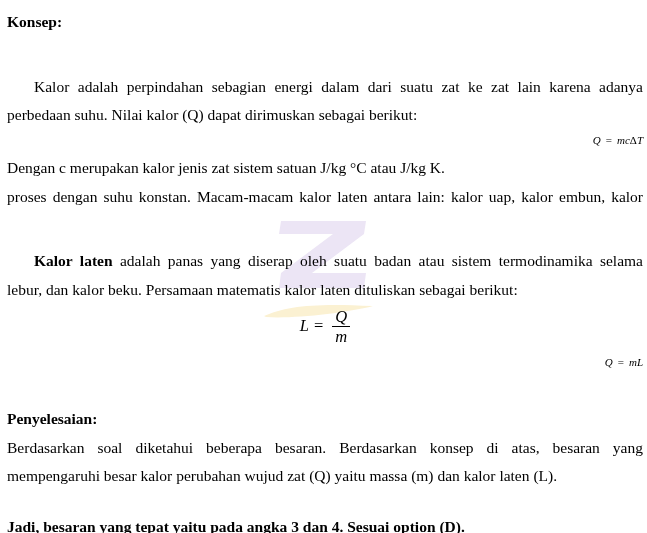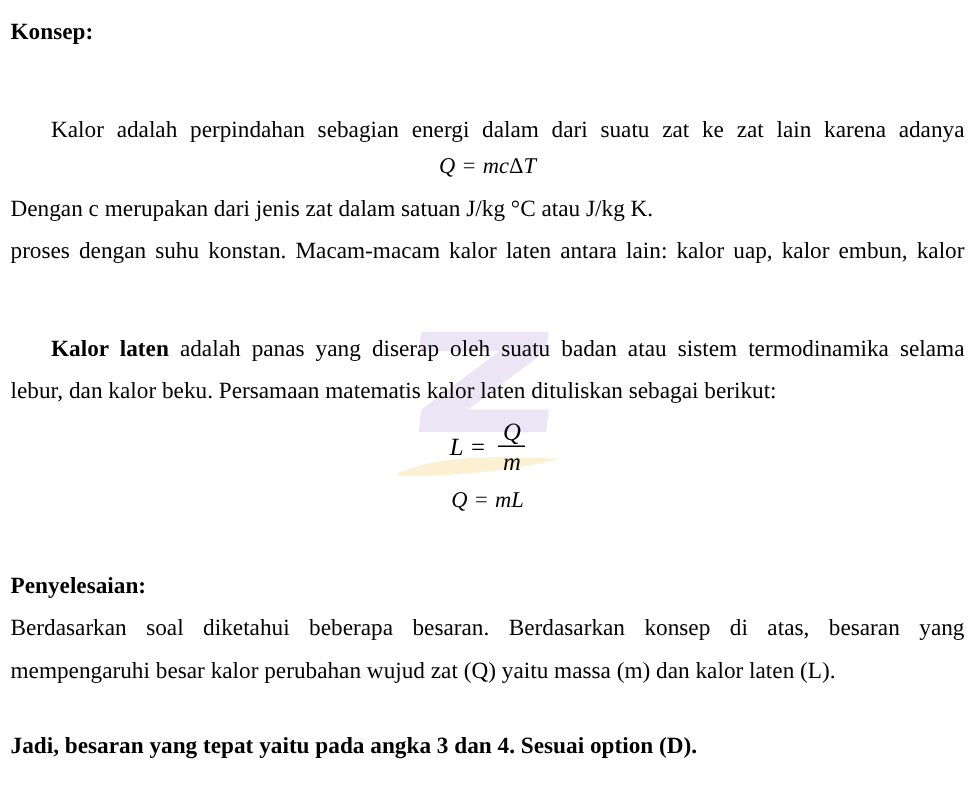--- a/index.html
+++ b/index.html
@@ -19,22 +19,22 @@
     position: absolute; inset: 0; z-index: 1;
     padding: 8px 4px 0 7px;
     box-sizing: border-box;
   }
   .line { line-height: 28.5px; text-align: left; }
   .jline { line-height: 28.5px; text-align: justify; text-align-last: justify; }
   .lastline { line-height: 28.5px; text-align: justify; text-align-last: left; }
   .indent { text-indent: 27px; margin-top: 36px; }
   .bold { font-weight: bold; }
   .formula-line {
-    line-height: 28.5px; text-align: center;
-    font-size: 15px;
+    line-height: 28.5px; text-align: right;
+    font-size: 11px;
   }
   .formula-first { margin-top: -4px; }
   .it { font-style: italic; }
   .eqsp { padding: 0 5px; }
   .frac-row {
     height: 44px;
     display: flex; align-items: center; justify-content: center;
     font-size: 16.5px;
   }
   .frac {
@@ -58,27 +58,28 @@
     <path d="M0,14 C22,4 50,1 109,4 C82,11 28,17 2,15 Z" fill="#fbf1d2"></path>
   </svg>
 </div>
 
 <div class="content">
 
   <div class="line bold">Konsep:</div>
 
   <div>
     <div class="jline indent">Kalor adalah perpindahan sebagian energi dalam dari suatu zat ke zat lain karena adanya</div>
+    <div class="lastline">perbedaan suhu. Nilai kalor (Q) dapat dirimuskan sebagai berikut:</div>
   </div>
 
   <div class="formula-line formula-first">
     <span class="it">Q</span><span class="eqsp">=</span><span class="it">mc</span><span>Δ</span><span class="it">T</span>
   </div>
 
-  <div class="line">Dengan c merupakan dari jenis zat dalam satuan J/kg °C atau J/kg K.</div>
+  <div class="line">Dengan c merupakan kalor jenis zat sistem satuan J/kg °C atau J/kg K.</div>
 
   <div>
     <div class="jline">proses dengan suhu konstan. Macam-macam kalor laten antara lain: kalor uap, kalor embun, kalor</div>
     <div class="jline indent"><b>Kalor laten</b><span> adalah panas yang diserap oleh suatu badan atau sistem termodinamika selama</span></div>
     <div class="lastline">lebur, dan kalor beku. Persamaan matematis kalor laten dituliskan sebagai berikut:</div>
   </div>
 
   <div class="frac-row">
     <span class="it">L</span>
     <span class="eqsp">=</span>

